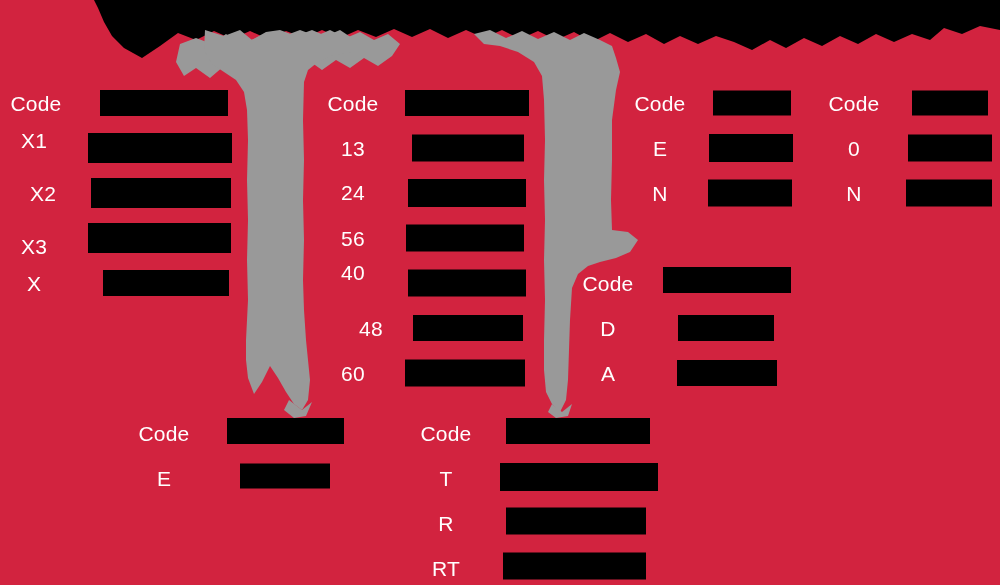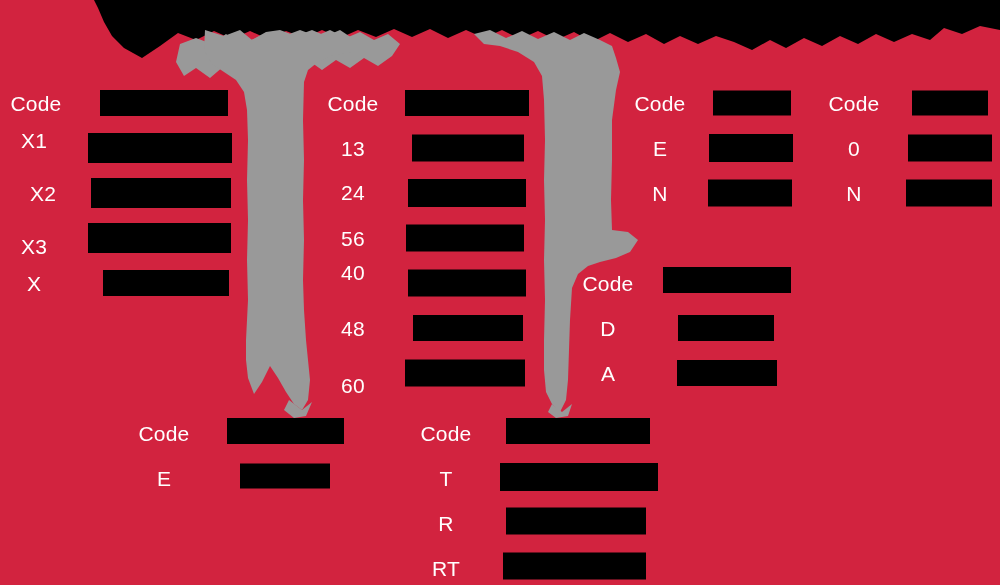--- a/index.html
+++ b/index.html
@@ -124,22 +124,22 @@
       <div class="cell-label" style="left: 36px; top: 103px;">Code</div>
       <div class="cell-label" style="left: 34px; top: 140px;">X1</div>
       <div class="cell-label" style="left: 43px; top: 193px;">X2</div>
       <div class="cell-label" style="left: 34px; top: 246px;">X3</div>
       <div class="cell-label" style="left: 34px; top: 283px;">X</div>
       <div class="cell-label" style="left: 353px; top: 103px;">Code</div>
       <div class="cell-label" style="left: 353px; top: 148px;">13</div>
       <div class="cell-label" style="left: 353px; top: 181px; margin-top: 11px;">24</div>
       <div class="cell-label" style="left: 353px; top: 238px;">56</div>
       <div class="cell-label" style="left: 353px; top: 272px;">40</div>
-      <div class="cell-label" style="left: 353px; top: 328px;">48</div>
-      <div class="cell-label" style="left: 353px; top: 373px; margin-top: 12px;">60</div>
+      <div class="cell-label" style="left: 371px; top: 328px;">48</div>
+      <div class="cell-label" style="left: 353px; top: 373px;">60</div>
       <div class="cell-label" style="left: 660px; top: 103px;">Code</div>
       <div class="cell-label" style="left: 660px; top: 148px;">E</div>
       <div class="cell-label" style="left: 660px; top: 193px;">N</div>
       <div class="cell-label" style="left: 854px; top: 103px;">Code</div>
       <div class="cell-label" style="left: 854px; top: 148px;">0</div>
       <div class="cell-label" style="left: 854px; top: 193px;">N</div>
       <div class="cell-label" style="left: 608px; top: 283px;">Code</div>
       <div class="cell-label" style="left: 608px; top: 328px;">D</div>
       <div class="cell-label" style="left: 608px; top: 373px;">A</div>
       <div class="cell-label" style="left: 164px; top: 433px;">Code</div>

